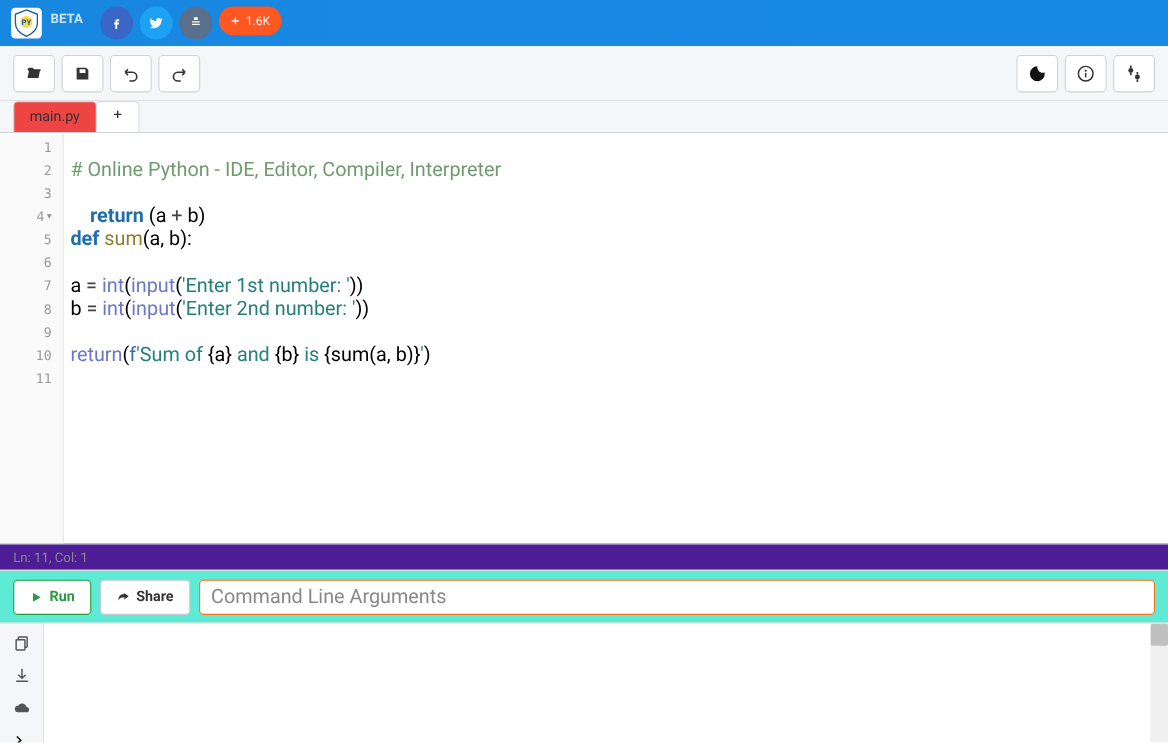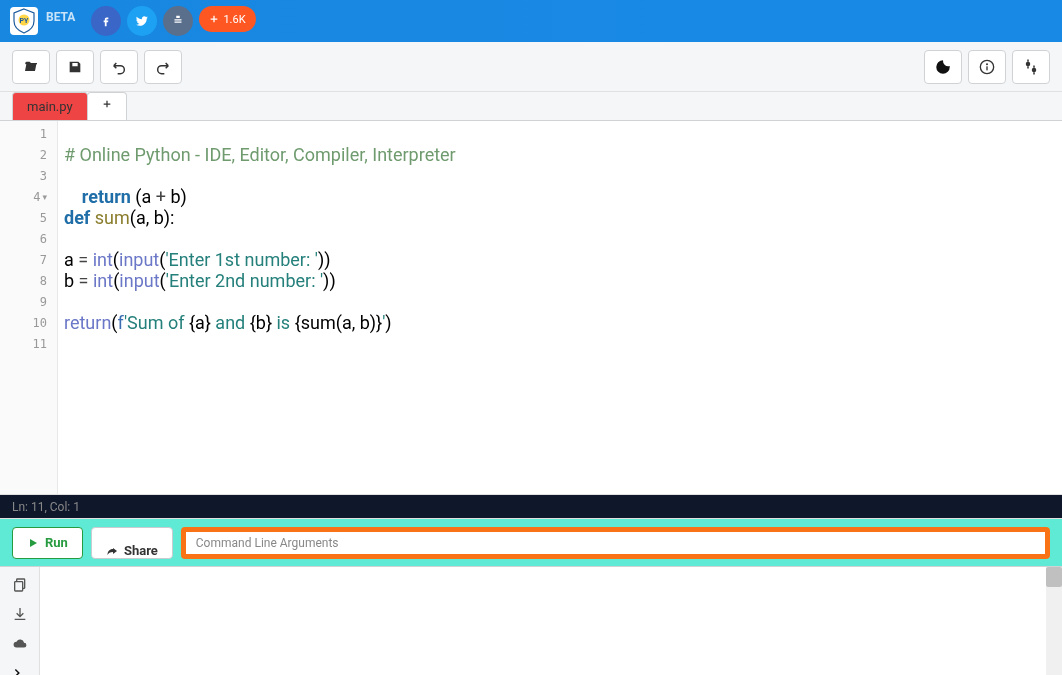--- a/index.html
+++ b/index.html
@@ -28,25 +28,25 @@
 .code{flex:1;padding:2px 6px;font-family:Menlo,Consolas,monospace;font-size:18px;line-height:21px;position:relative}
 .cline{height:21px;white-space:pre}
 .c-comment{color:#6f9b6f}
 .c-kw{color:#1f6ea8;font-weight:700}
 .c-fn{color:#8a7d2c}
 .c-str{color:#25807b}
 .c-op{color:#444}
 .c-id{color:#3b6db3}
 .c-builtin{color:#6b77c7}
 .cursor-hl{position:absolute;left:0;top:210px;width:100%;height:21px;background:#f2f2f2;z-index:-1}
-.status{height:24px;background:#0f172a;padding:0 12px;display:flex;align-items:center;font-size:12px;color:#888;border-top:1px solid #e0e0e0}
+.status{height:24px;background:#4c1d95;padding:0 12px;display:flex;align-items:center;font-size:12px;color:#888;border-top:1px solid #e0e0e0}
 .runbar{height:48px;background:#5eead4;display:flex;align-items:center;padding:0 12px;gap:8px;border-top:1px solid #e0e0e0}
 .run-btn{height:32px;padding:0 14px;background:#fff;border:1px solid #269b3f;color:#269b3f;border-radius:4px;display:flex;align-items:center;gap:6px;font-size:13px;font-weight:700;cursor:pointer}
-.share-btn{height:32px;padding:0 14px;background:#fff;border:1px solid #c8ccd0;color:#333;border-radius:4px;display:flex;align-items:flex-end;gap:6px;font-size:13px;font-weight:700;cursor:pointer}
-.cli-input{flex:1;height:32px;border:5px solid #f97316;border-radius:4px;padding:0 10px;font-size:12px;color:#333}
+.share-btn{height:32px;padding:0 14px;background:#fff;border:1px solid #c8ccd0;color:#333;border-radius:4px;display:flex;align-items:center;gap:6px;font-size:13px;font-weight:700;cursor:pointer}
+.cli-input{flex:1;height:32px;border:1px solid #f97316;border-radius:4px;padding:0 10px;font-size:18px;color:#333}
 .cli-input::placeholder{color:#888}
 .console{display:flex;height:117px;border-top:1px solid #d0d3d6}
 .console-side{width:40px;background:#f5f6f7;border-right:1px solid #e0e0e0;display:flex;flex-direction:column;align-items:center;padding-top:8px;gap:10px}
 .cs-icon{width:22px;height:20px;display:flex;align-items:center;justify-content:center;color:#555;cursor:pointer}
 .console-body{flex:1;background:#fff;position:relative}
 .scroll-v{position:absolute;right:0;top:0;width:16px;height:100%;background:#f0f0f0}
 .scroll-thumb{width:100%;height:20px;background:#c0c0c0;border-radius:2px}
 svg{display:block}
 </style>
 </head>

